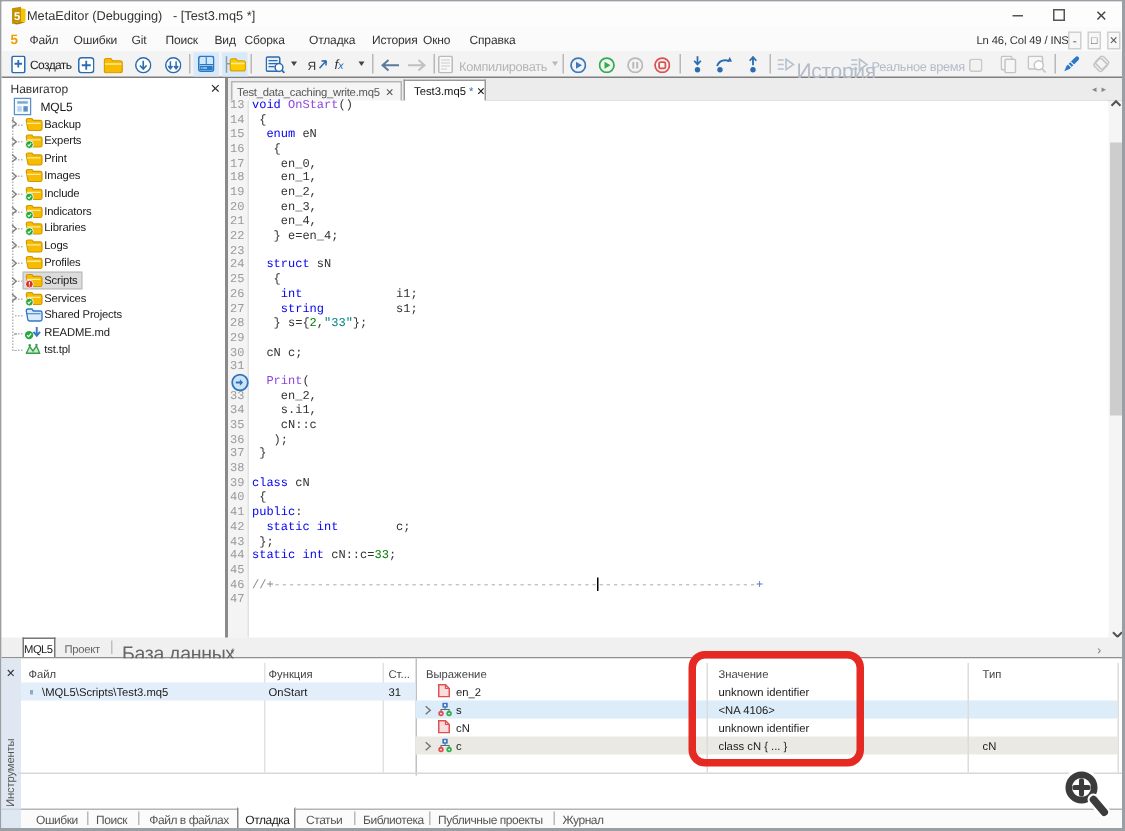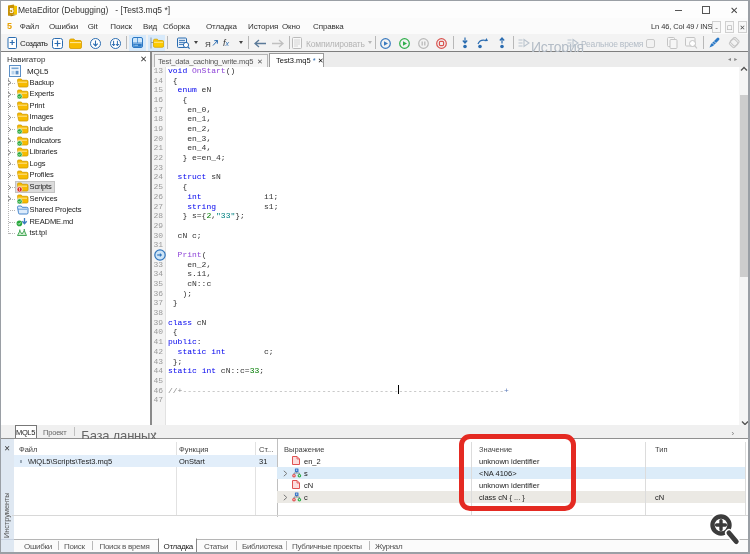--- a/index.html
+++ b/index.html
@@ -616,21 +616,21 @@
     <div style="position:absolute;left:459px;top:3px;width:1px;height:73px;background:#dcdcdc"></div>
     <div style="position:absolute;left:633px;top:3px;width:1px;height:73px;background:#dcdcdc"></div>
     <div style="position:absolute;left:733px;top:3px;width:1px;height:73px;background:#dcdcdc"></div>
     <div style="position:absolute;left:0;top:76px;width:737px;height:1px;background:#d8d8d8"></div>
   </div>
 <div class="abs" style="left:13px;top:537.5px;width:735px;height:14px;border-top:1px solid #b5b5b5;background:#fbfbfb"></div>
 <div class="abs" style="left:0;top:537.5px;width:13px;height:14px;border-top:1px solid #c9d4e2;background:#dfe8f2"></div>
 <div class="abs" style="left:0;top:537.5px;width:748px;height:14px">
     <div class="btab" style="left:23px">Ошибки</div>
     <div class="btab" style="left:63px">Поиск</div>
-    <div class="btab" style="left:98.5px">Поиск в время</div>
+    <div class="btab" style="left:98.5px">Файл в файлах</div>
     <div class="bsep" style="left:56.5px"></div>
     <div class="bsep" style="left:90.5px"></div>
     <div style="position:absolute;left:157px;top:-1px;width:38.5px;height:15px;background:#fff;border:1px solid #888;border-top:1px solid #fff"></div>
     <div style="position:absolute;left:162.5px;top:3px;font-size:8px;color:#222;letter-spacing:-0.3px">Отладка</div>
     <div class="btab" style="left:203px">Статьи</div>
     <div class="btab" style="left:241px">Библиотека</div>
     <div class="btab" style="left:291px">Публичные проекты</div>
     <div class="btab" style="left:374px">Журнал</div>
     <div class="bsep" style="left:234.5px"></div>
     <div class="bsep" style="left:284.5px"></div>

